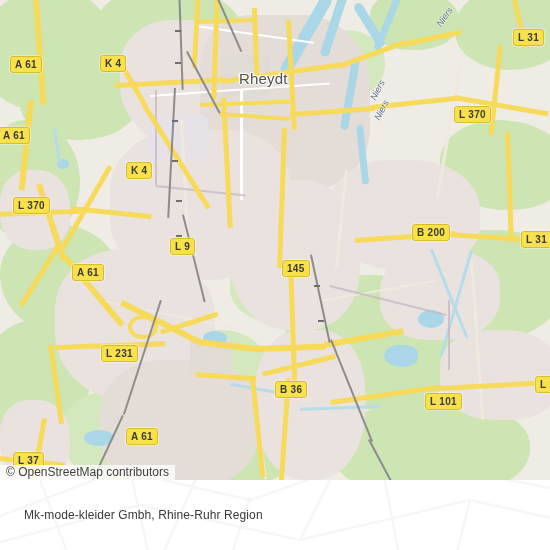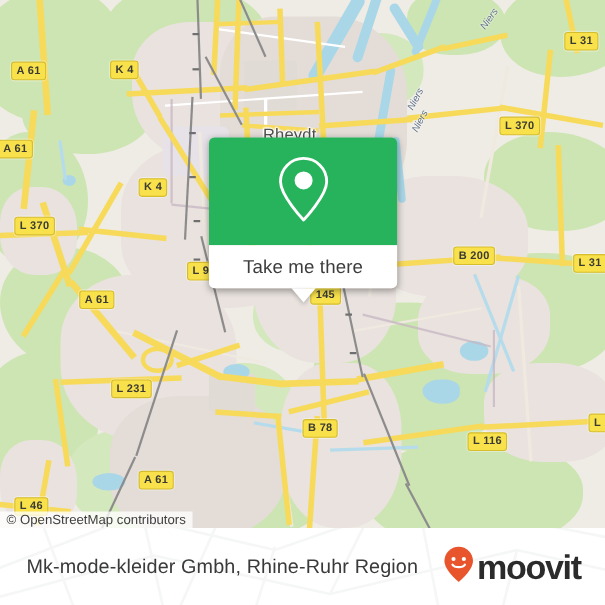--- a/index.html
+++ b/index.html
@@ -125,21 +125,21 @@
   #footer-watermark{
     position:absolute;left:0;top:-480px;width:550px;height:550px;
     opacity:.09;
   }
   #footer-inner{
     position:absolute;left:0;top:0;width:550px;height:70px;
     display:flex;align-items:center;justify-content:space-between;
     padding:0 22px 0 24px;box-sizing:border-box;
   }
   #footer-title{
-    color:#3a3a3a;font-size:18px;letter-spacing:.1px;white-space:nowrap;
+    color:#3a3a3a;font-size:12px;letter-spacing:.1px;white-space:nowrap;
   }
   #brand{display:flex;align-items:center;gap:2px;}
   #brand-word{
     color:#2b2b2b;font-size:31px;font-weight:bold;letter-spacing:-1.2px;
     line-height:31px;
   }
 </style>
 </head>
 <body>
 
@@ -285,21 +285,21 @@
     <div class="railtick" style="left:175px;top:30px;width:6px;height:2px;"></div>
     <div class="railtick" style="left:175px;top:62px;width:6px;height:2px;"></div>
     <div class="railtick" style="left:172px;top:120px;width:6px;height:2px;"></div>
     <div class="railtick" style="left:172px;top:160px;width:6px;height:2px;"></div>
     <div class="railtick" style="left:176px;top:200px;width:6px;height:2px;"></div>
     <div class="railtick" style="left:176px;top:235px;width:6px;height:2px;"></div>
     <div class="railtick" style="left:314px;top:285px;width:6px;height:2px;"></div>
     <div class="railtick" style="left:318px;top:320px;width:6px;height:2px;"></div>
 
     <div id="place-labels">
-        <div class="placelabel" style="left: 239px; top: 70px; margin-top: 44px;">Rheydt</div>
+        <div class="placelabel" style="left: 239px; top: 70px;">Rheydt</div>
       </div>
     <div id="water-labels">
         <div class="waterlabel" style="left: 434px; top: 12px; transform: rotate(-55deg);">Niers</div>
         <div class="waterlabel" style="left: 367px; top: 85px; transform: rotate(-62deg);">Niers</div>
         <div class="waterlabel" style="left: 371px; top: 105px; transform: rotate(-62deg);">Niers</div>
       </div>
 
     <div id="shield-layer">
         <div class="shield" style="left: 10px; top: 56px;">A 61</div>
         <div class="shield" style="left: 100px; top: 55px;">K 4</div>
@@ -307,41 +307,27 @@
         <div class="shield" style="left: -2px; top: 127px;">A 61</div>
         <div class="shield" style="left: 454px; top: 106px;">L 370</div>
         <div class="shield" style="left: 126px; top: 162px;">K 4</div>
         <div class="shield" style="left: 13px; top: 197px;">L 370</div>
         <div class="shield" style="left: 412px; top: 224px;">B 200</div>
         <div class="shield" style="left: 521px; top: 231px;">L 31</div>
         <div class="shield" style="left: 170px; top: 238px;">L 9</div>
         <div class="shield" style="left: 282px; top: 260px;">145</div>
         <div class="shield" style="left: 72px; top: 264px;">A 61</div>
         <div class="shield" style="left: 101px; top: 345px;">L 231</div>
-        <div class="shield" style="left: 275px; top: 381px;">B 78</div>
-        <div class="shield" style="left: 425px; top: 393px;">L 116</div>
+        <div class="shield" style="left: 275px; top: 381px;">B 36</div>
+        <div class="shield" style="left: 425px; top: 393px;">L 101</div>
         <div class="shield" style="left: 535px; top: 376px;">L 1</div>
         <div class="shield" style="left: 126px; top: 428px;">A 61</div>
-        <div class="shield" style="left: 13px; top: 452px;">L 46</div>
+        <div class="shield" style="left: 13px; top: 452px;">L 37</div>
       </div>
 
-    <div id="popup">
-      <div id="popup-top">
-        <span>
-          <svg width="56" height="64" viewBox="0 0 56 64" aria-hidden="true">
-            <path d="M28 4 C16.4 4 7 13.4 7 25 C7 38 28 60 28 60 C28 60 49 38 49 25 C49 13.4 39.6 4 28 4 Z" fill="none" stroke="#ffffff" stroke-width="2.6" stroke-linejoin="round"></path>
-            <circle cx="28" cy="24" r="8.2" fill="#ffffff"></circle>
-          </svg>
-        </span>
-      </div>
-      <div id="popup-bottom">
-        <span id="popup-label">Take me there</span>
-      </div>
-      <div id="popup-tail"></div>
-    </div>
 
     <div id="attribution">© OpenStreetMap contributors</div>
   </div>
 
   <div id="footer">
     <div id="footer-watermark">
       <svg width="550" height="550" viewBox="0 0 550 550" aria-hidden="true">
         <g stroke="#9aa0a6" stroke-width="2.4" fill="none">
           <path d="M-10 520 L120 470 L250 500 L380 455 L560 490"></path>
           <path d="M-10 545 L140 505 L300 540 L470 500 L560 520"></path>
@@ -351,27 +337,16 @@
           <path d="M300 540 L330 480 L300 440"></path>
           <path d="M380 455 L400 560"></path>
           <path d="M470 500 L455 560"></path>
           <path d="M455 478 L520 440"></path>
           <path d="M160 560 L200 470 L265 440"></path>
         </g>
       </svg>
     </div>
     <div id="footer-inner">
       <div id="footer-title">Mk-mode-kleider Gmbh, Rhine-Ruhr Region</div>
-      <div id="brand">
-        <span>
-          <svg width="30" height="34" viewBox="0 0 30 34" aria-hidden="true">
-            <path d="M15 1 C7.8 1 2 6.8 2 14 C2 22.5 15 33 15 33 C15 33 28 22.5 28 14 C28 6.8 22.2 1 15 1 Z" fill="#e8552d"></path>
-            <circle cx="10.3" cy="12.2" r="1.9" fill="#ffffff"></circle>
-            <circle cx="19.7" cy="12.2" r="1.9" fill="#ffffff"></circle>
-            <path d="M9.4 17.4 C11.2 20.4 18.8 20.4 20.6 17.4" fill="none" stroke="#ffffff" stroke-width="2.1" stroke-linecap="round"></path>
-          </svg>
-        </span>
-        <span id="brand-word">moovit</span>
-      </div>
     </div>
   </div>
 
 </div>
 
 </body></html>

